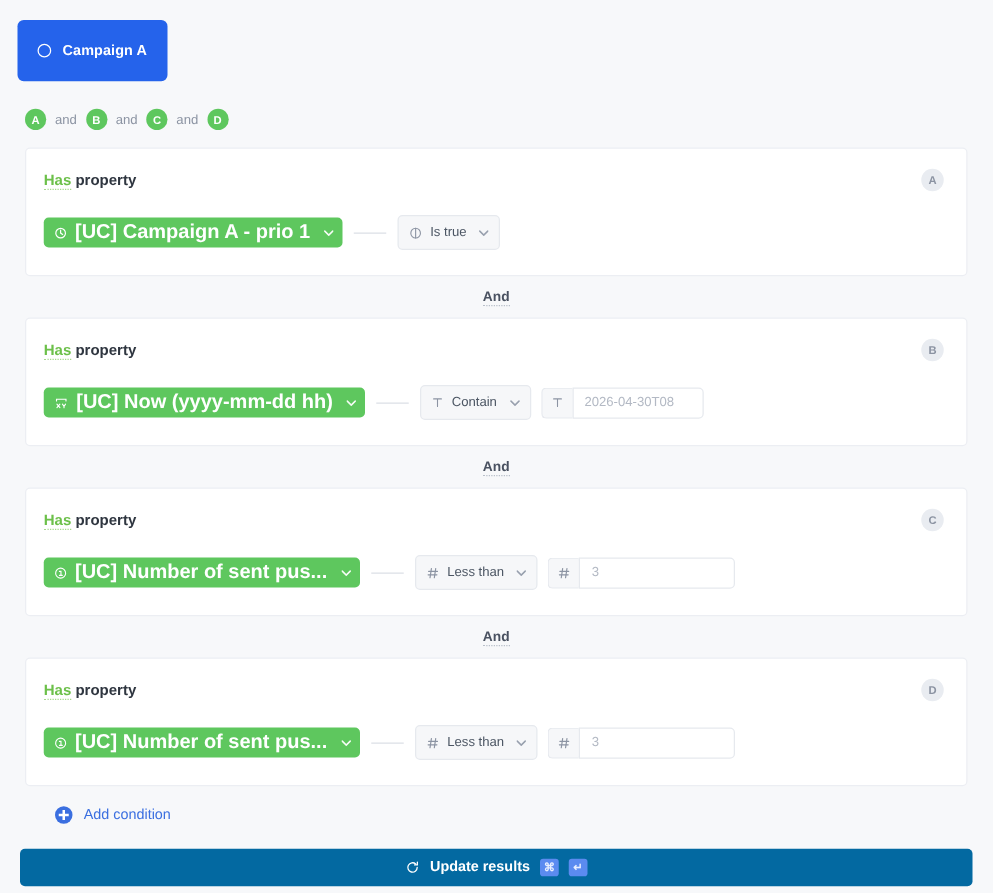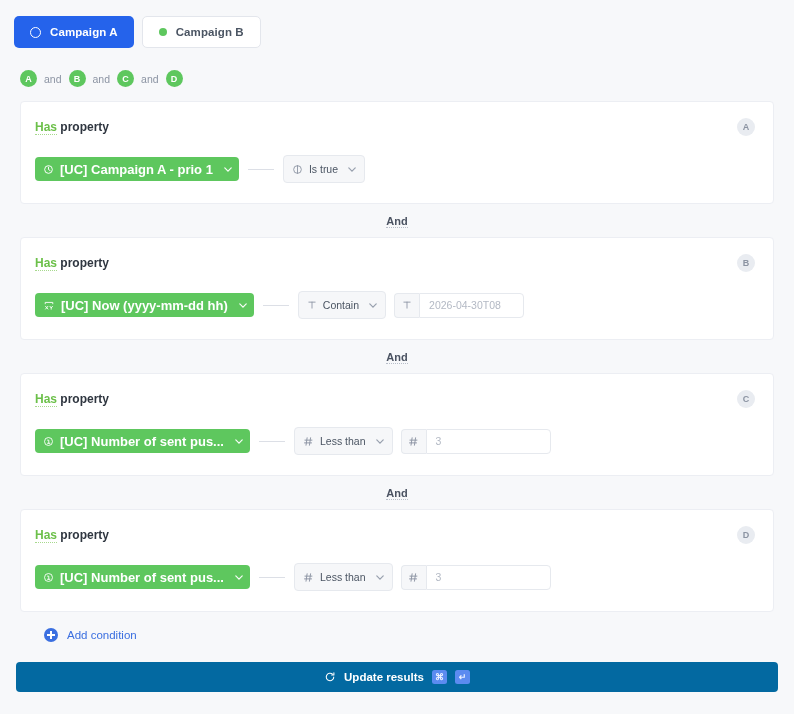--- a/index.html
+++ b/index.html
@@ -8,21 +8,21 @@
     width: 794px; height: 714px;
     background: #f7f8fa;
     font-family: "Liberation Sans", sans-serif;
     -webkit-font-smoothing: antialiased;
   }
   .page { position: relative; width: 794px; height: 714px; overflow: hidden; background:#f7f8fa; }
 
   
   .tabbar { display: flex; align-items: center; gap: 8px; padding: 16px 0 0 14px; }
   .tab {
-    height: 32px; display: flex; align-items: center; gap: 9px;
+    height: 49px; display: flex; align-items: center; gap: 9px;
     padding: 0 16px; border-radius: 5px; font-size: 11.5px; font-weight: 600;
     letter-spacing: .1px; white-space: nowrap; cursor: pointer;
   }
   .tab.active { background: #2563eb; color: #ffffff; min-width: 108px; }
   .tab.inactive { background: #ffffff; color: #4b5563; border: 1px solid #e3e6ec; min-width: 104px; }
   .tab.add {
     background: transparent; color: #6b7280; border: 1px dashed #c9cfdb;
     min-width: 104px; font-weight: 500;
   }
   .ring-icon {
@@ -64,21 +64,21 @@
   .card-badge {
     position: absolute; right: 18px; top: 16px;
     width: 18px; height: 18px; border-radius: 50%; background: #e9ecf1; color: #8b93a2;
     font-size: 9px; font-weight: 700; display: flex; align-items: center; justify-content: center;
   }
   .row { display: flex; align-items: center; }
 
   .prop-pill {
     height: 24px; background: #5ec75e; color: #ffffff; border-radius: 4px;
     display: inline-flex; align-items: center; gap: 6px; padding: 0 7px 0 8px;
-    font-size: 13px; font-weight: 600; cursor: pointer; white-space: nowrap;
+    font-size: 16px; font-weight: 600; cursor: pointer; white-space: nowrap;
   }
   .prop-pill .caret { margin-left: 5px; opacity: .95; }
   .connector { width: 26px; height: 1px; background: #dcdfe6; margin: 0 9px; flex: none; }
 
   .sel {
     height: 28px; background: #f6f7f9; border: 1px solid #e6e9ee; border-radius: 4px;
     display: inline-flex; align-items: center; gap: 6px; padding: 0 8px;
     font-size: 10.5px; color: #4b5563; cursor: pointer; white-space: nowrap;
   }
   .sel .caret { margin-left: 4px; color: #98a0ae; }
@@ -131,24 +131,20 @@
 </style>
 </head>
 <body>
 
 <div class="page">
 
   <div class="tabbar">
     <div class="tab active">
       <span class="ring-icon"></span>
       <span>Campaign A</span>
-    </div>
-    <div class="tab inactive">
-      <span class="dot-icon"></span>
-      <span>Campaign B</span>
     </div>
   </div>
 
   <div class="headline-row">
     <div class="badge-row">
       <span class="letter-badge">A</span>
       <span class="sep">and</span>
       <span class="letter-badge">B</span>
       <span class="sep">and</span>
       <span class="letter-badge">C</span>

